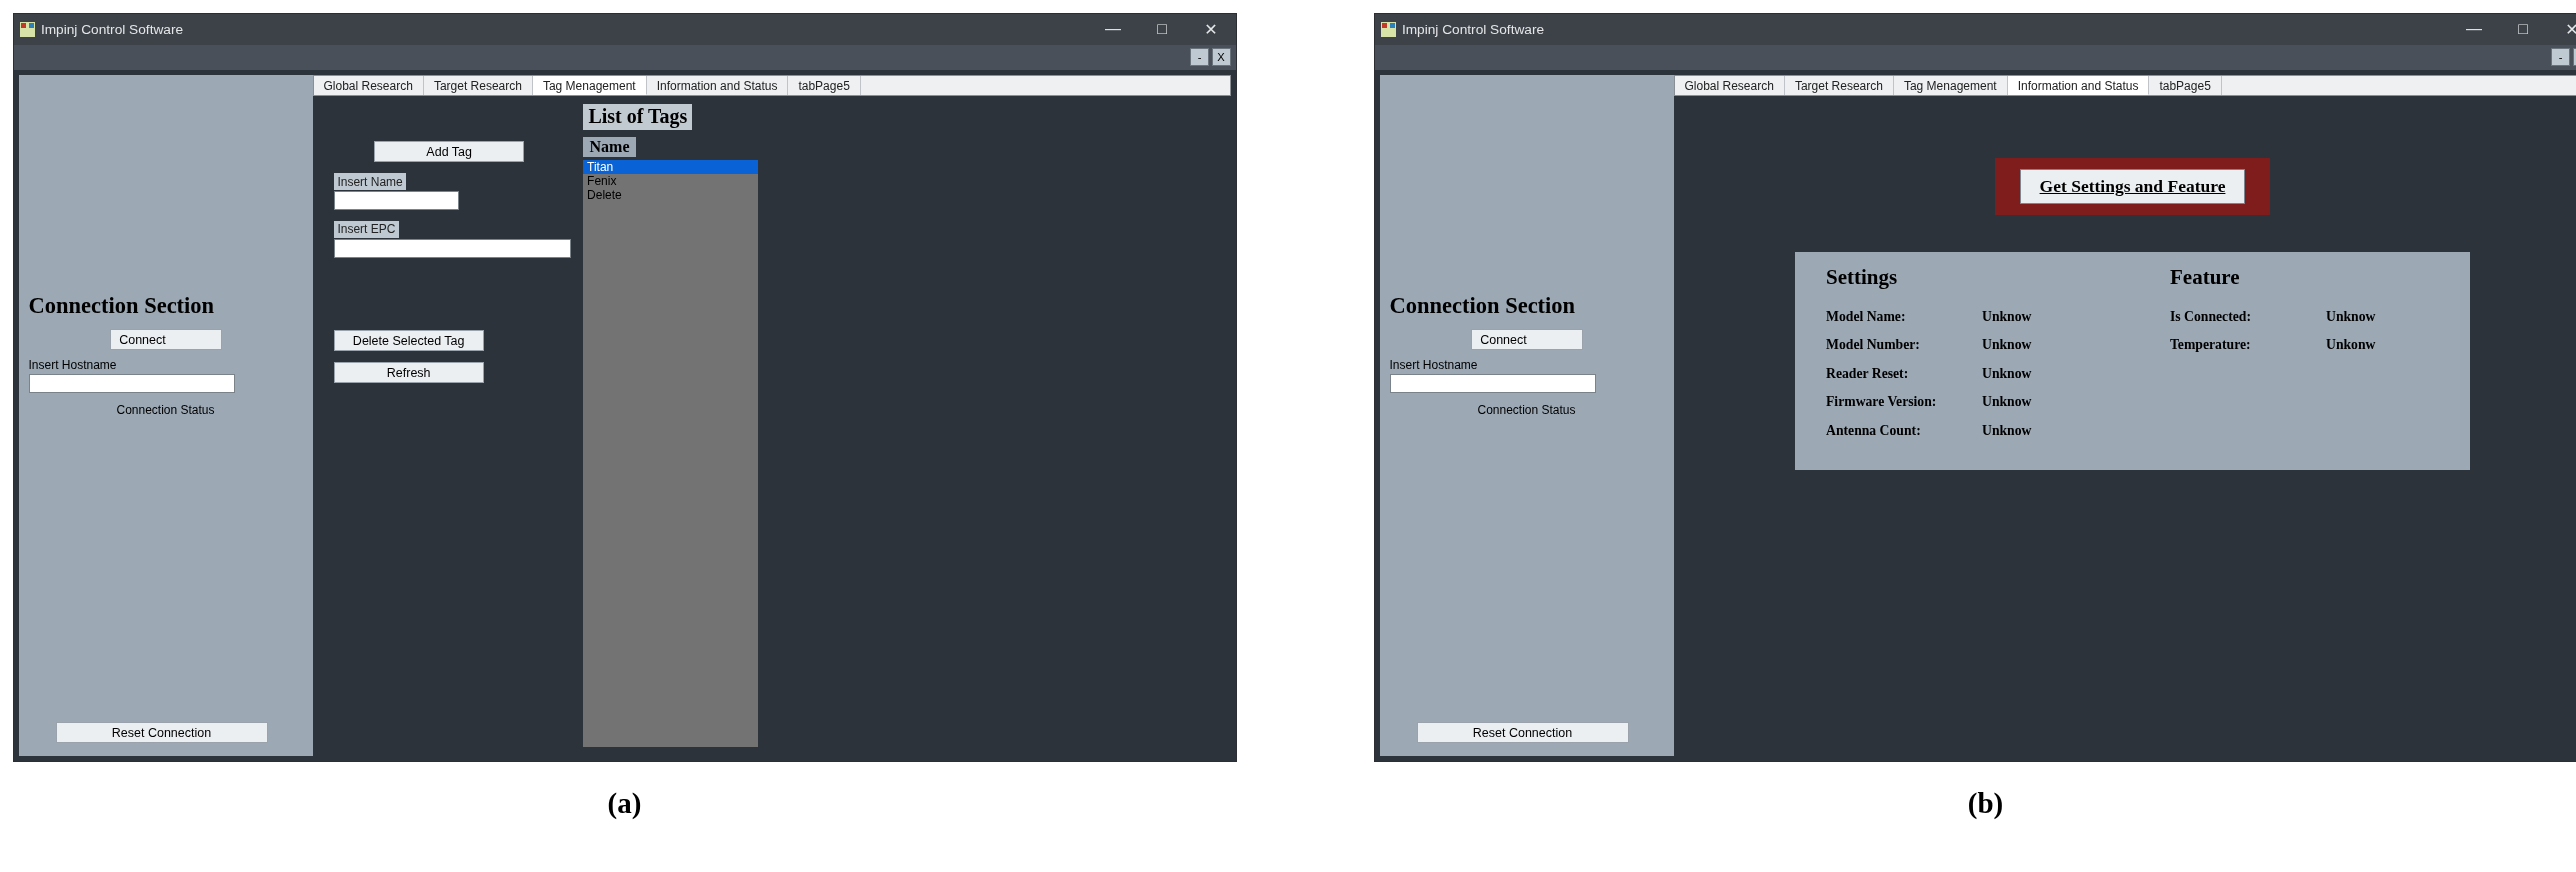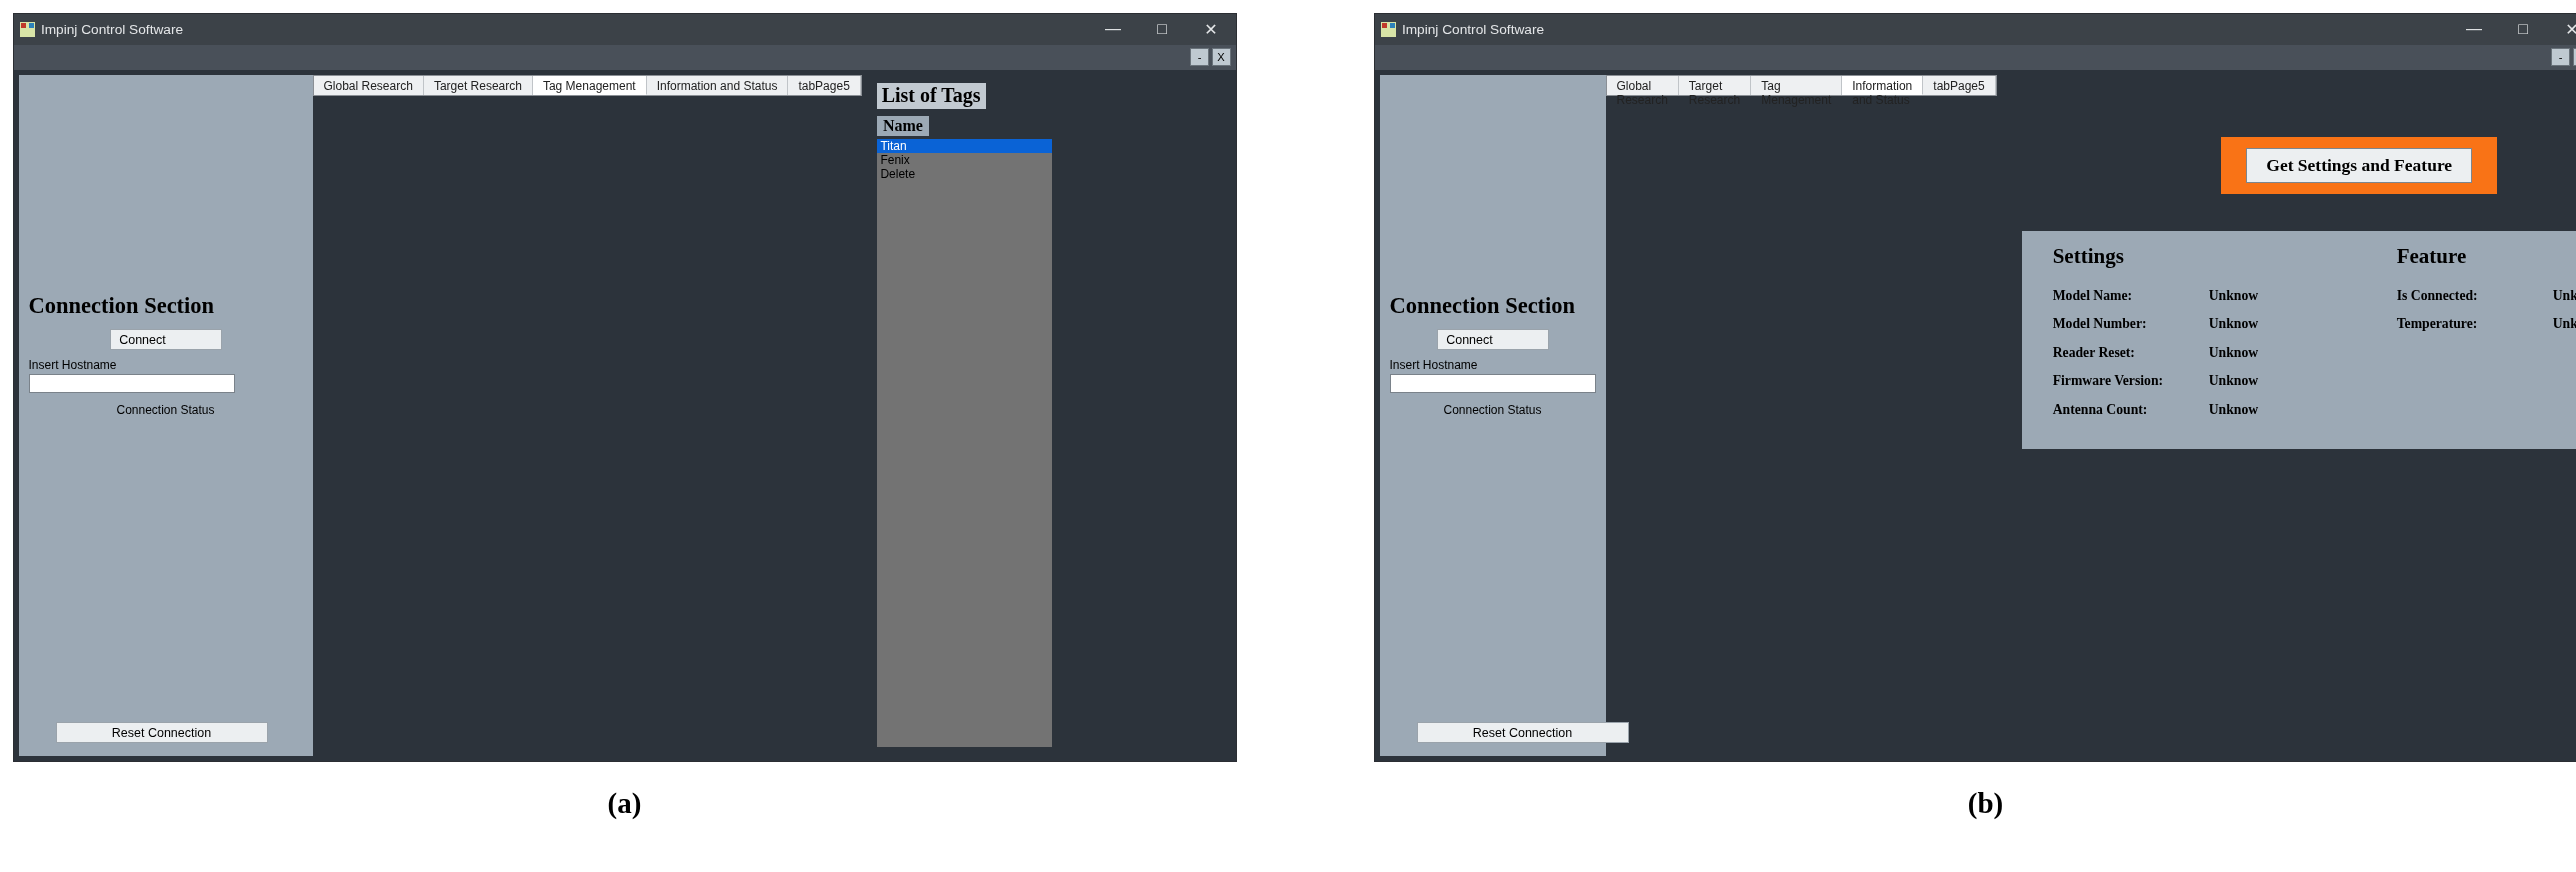--- a/index.html
+++ b/index.html
@@ -106,21 +106,21 @@
   .lbl { font-size: 12px; margin-bottom:2.5px; }
   .txt-input {
     background:#fff; border:0.6px solid #7a828a; height:19px; width: 206px; margin-bottom:6.2px;
   }
   .conn-status { font-size:12px; text-align:center; margin-top:3.7px; }
   .reset-btn { position:absolute; bottom:12.5px; left:37px; width:212px; text-align:center; }
 
   .main-panel {
     flex:1;
     background:#2c333b;
-    display:flex; flex-direction:row;
+    display:flex; flex-direction:column;
   }
   .tabs {
     background:#eef0f2;
     height:21px;
     display:flex;
     border:0.6px solid #8a8f95;
   }
   .tab {
     padding: 3.7px 10px; font-size:12px; color:#222;
     border-right:0.6px solid #c0c4c8;
@@ -163,21 +163,21 @@
   .lb-name { width:175px; height:512px; }
   .lb-epc  { width:375px; height:512px; }
   .lb-row { padding:0 3.7px; white-space:nowrap; }
   .lb-row.sel { background:#0a63d6; color:#fff; }
 
   
   .info-body {
     flex:1; display:flex; flex-direction:column; align-items:center; padding:62px 25px 25px 25px;
   }
   .get-panel {
-    background:#f97316; padding:11.2px 25px; margin-bottom:37px;
+    background:#7f1d1d; padding:11.2px 25px; margin-bottom:37px;text-decoration:underline;
   }
   .get-btn {
     background:#eceff1; border:0.6px solid #7d868e; padding:6.2px 19px;
     font-family:"Times New Roman",serif; font-weight:bold; font-size:17.5px;
   }
   .info-grid {
     background:#9ca9b5; width:675px; padding:12.5px 31px 19px 31px;
     display:flex; gap:75px; font-family:"Times New Roman",serif;
   }
   .info-col { flex:1; }
@@ -227,20 +227,34 @@
       <div class="main-panel">
         <div class="tabs">
           <div class="tab">Global Research</div>
           <div class="tab">Target Research</div>
           <div class="tab active">Tag Menagement</div>
           <div class="tab">Information and Status</div>
           <div class="tab">tabPage5</div>
         </div>
 
         <div class="tag-body">
+          <div class="tag-left">
+            <div class="btn btn-wide" style="align-self:center;">Add Tag</div>
+            <div class="field-group">
+              <div class="field-label">Insert Name</div>
+              <div class="txt-name"></div>
+            </div>
+            <div class="field-group">
+              <div class="field-label">Insert EPC</div>
+              <div class="txt-epc"></div>
+            </div>
+            <div class="spacer-80"></div>
+            <div class="btn btn-wide">Delete Selected Tag</div>
+            <div class="btn btn-wide">Refresh</div>
+          </div>
 
           <div class="tag-right">
             <div class="list-title">List of Tags</div>
             <div class="lists">
               <div class="list-col">
                 <div class="col-head">Name</div>
                 <div class="listbox lb-name" id="lb-name-a">
                     <div class="lb-row sel">Titan</div>
                     <div class="lb-row">Fenix</div>
                     <div class="lb-row">Delete</div>

